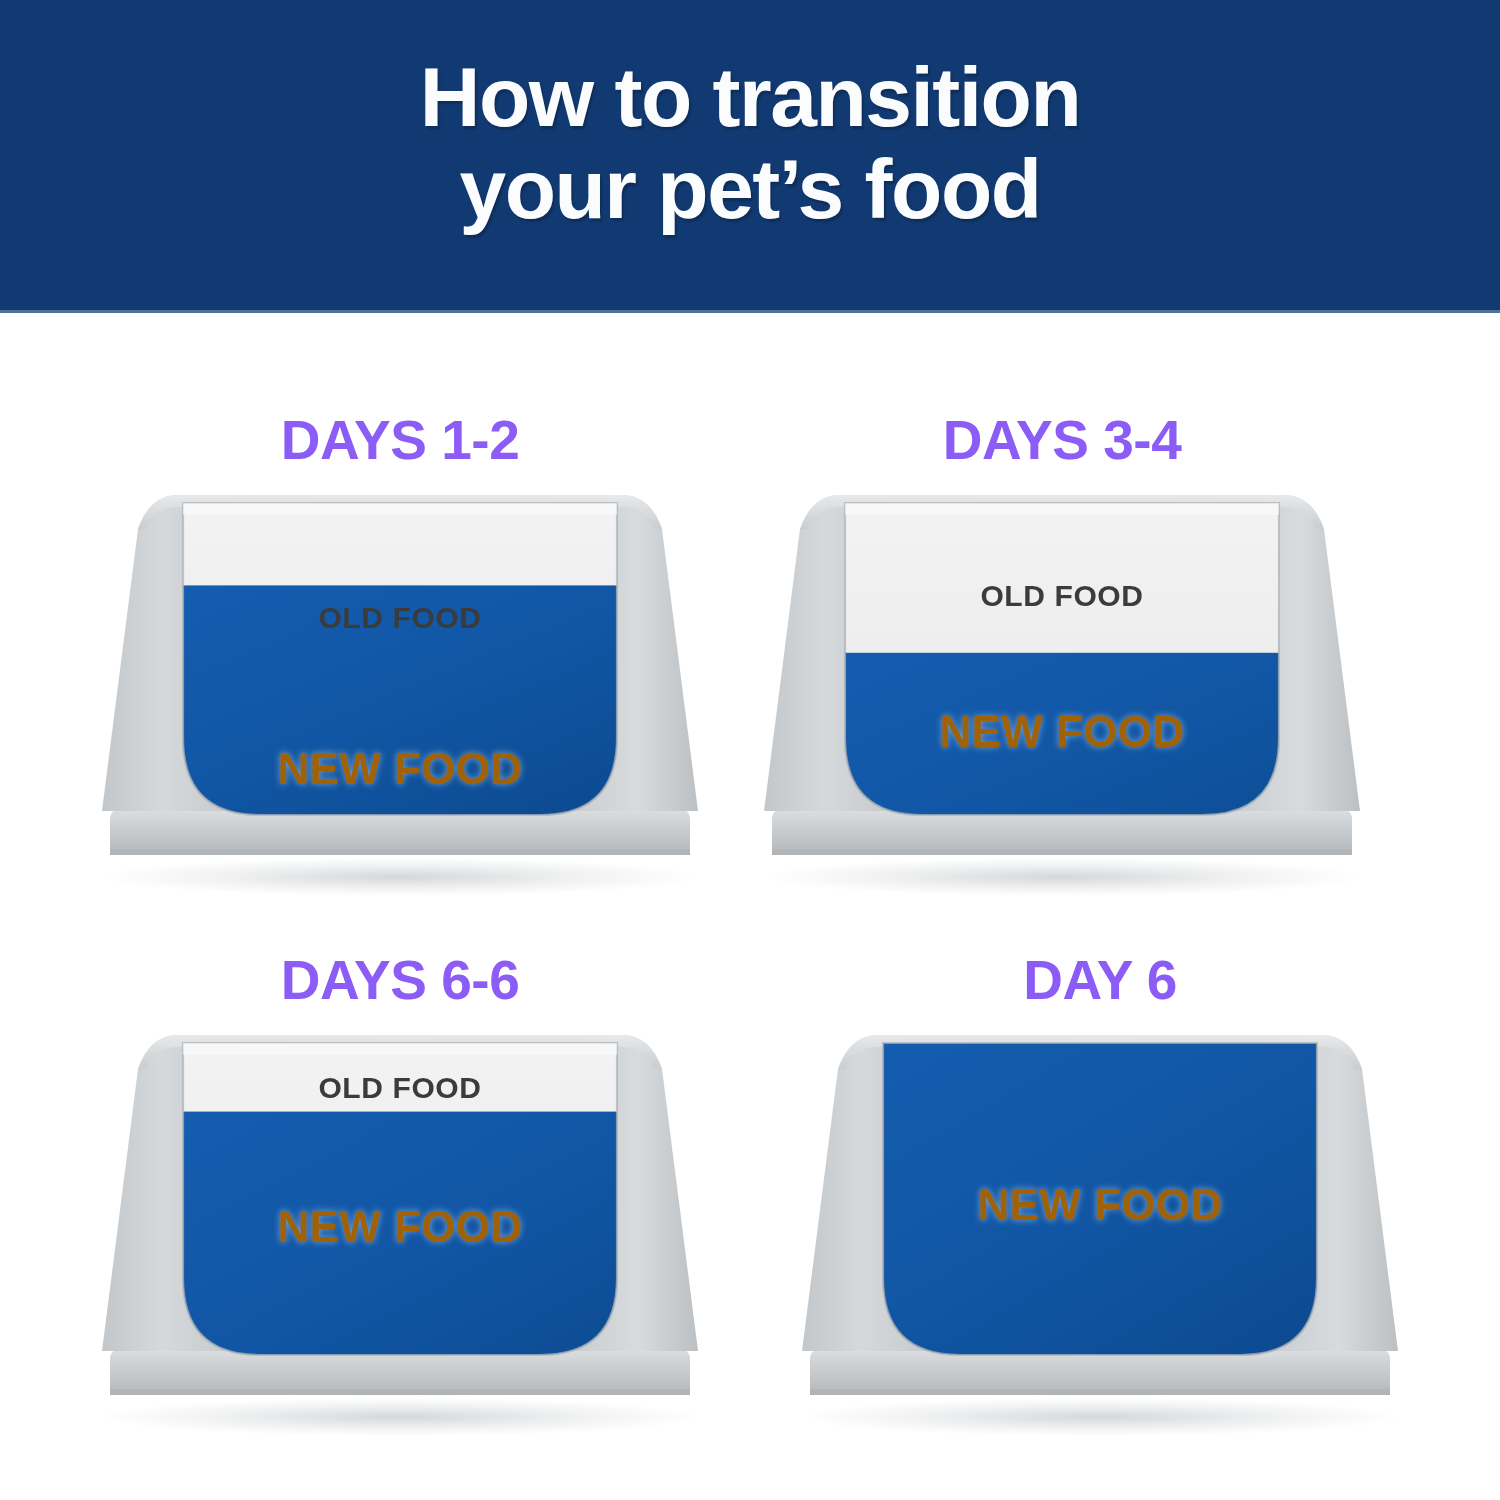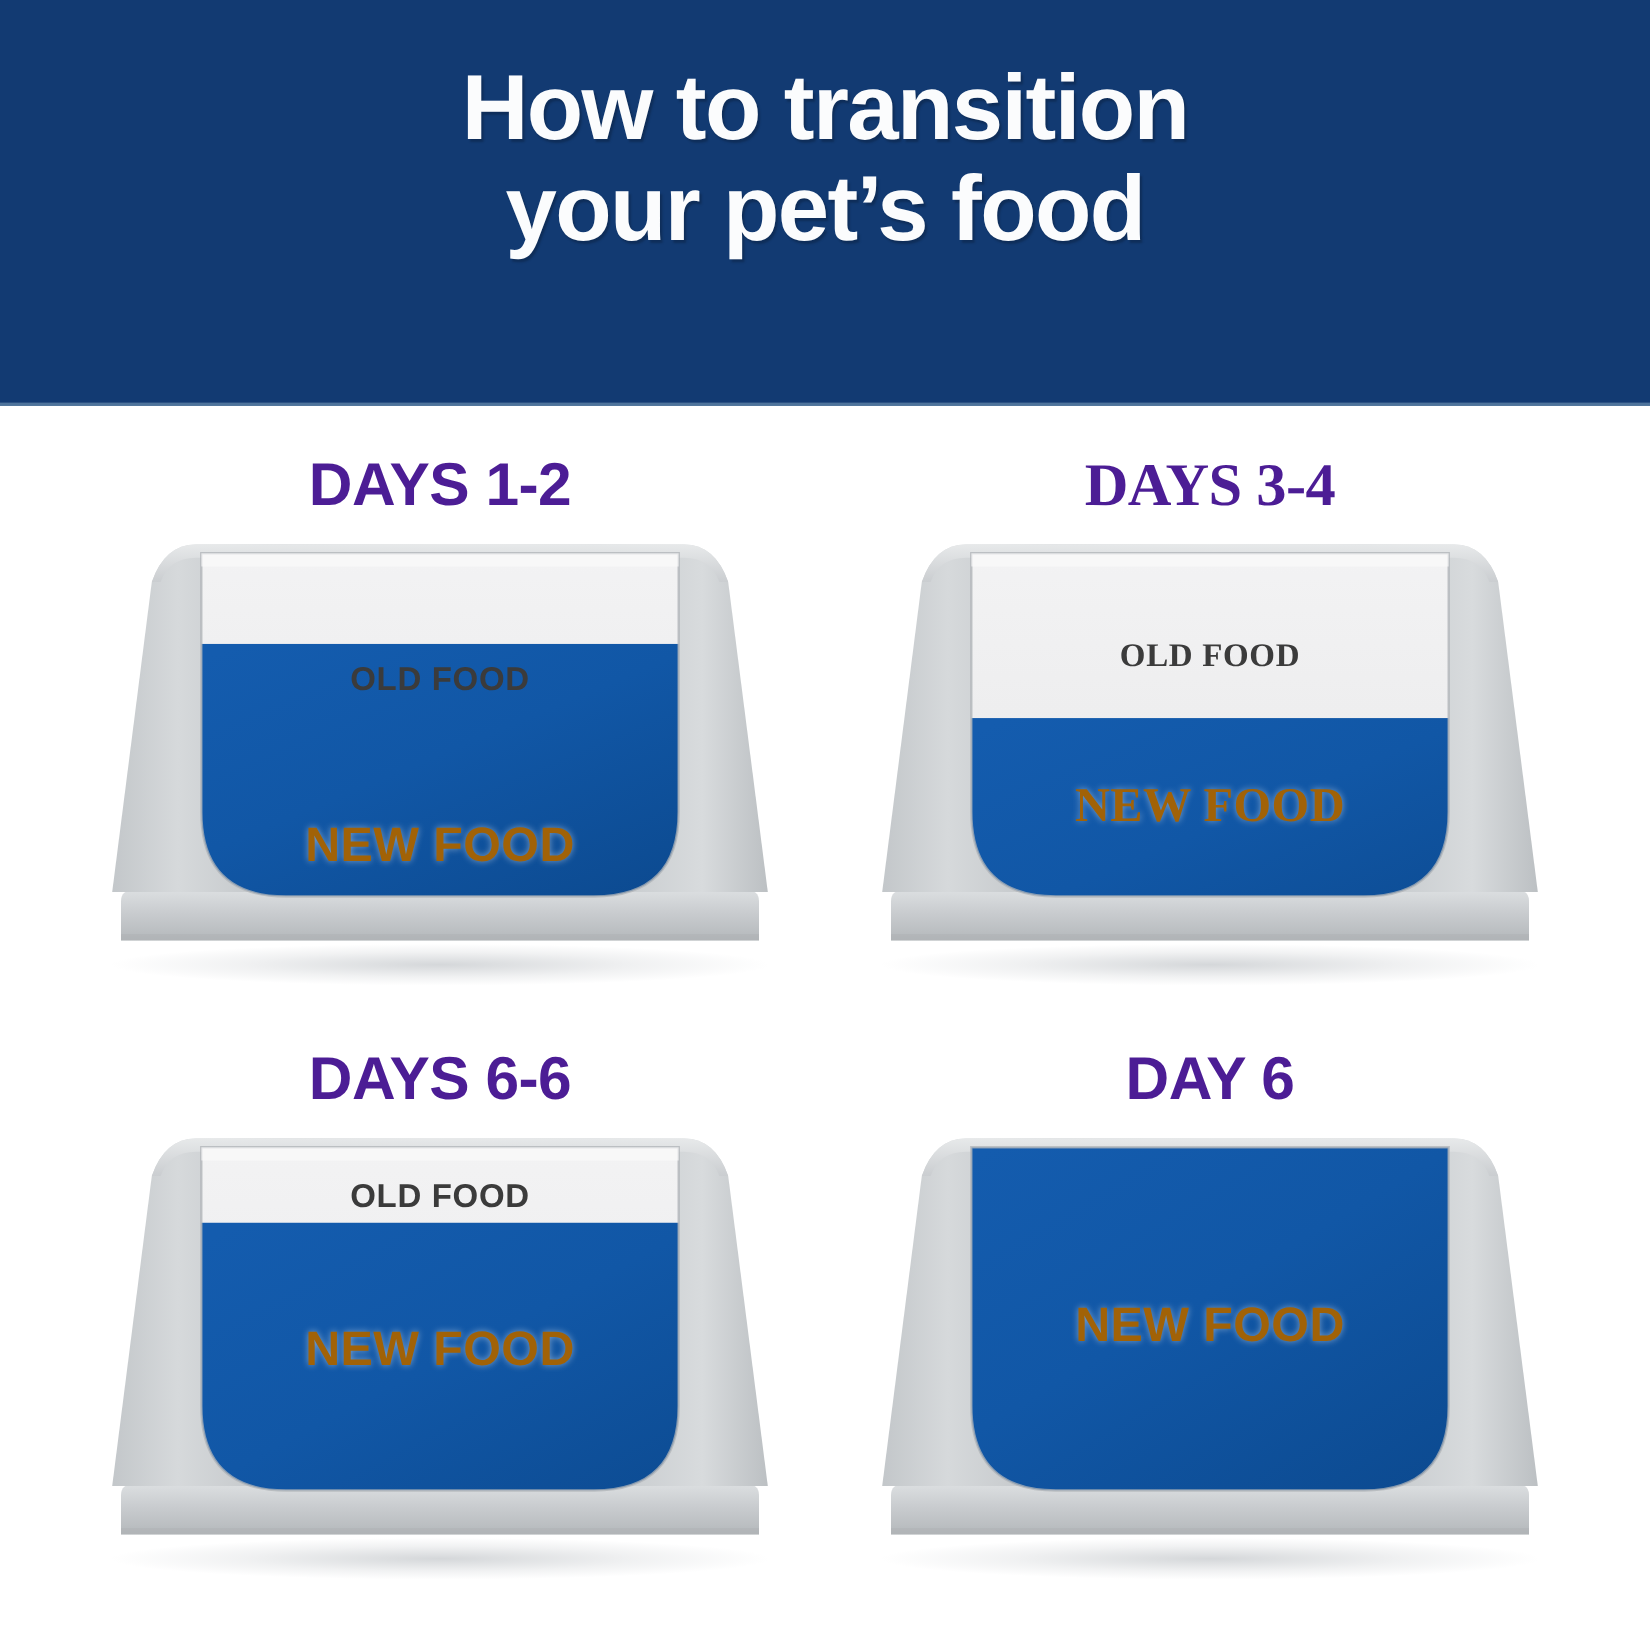--- a/index.html
+++ b/index.html
@@ -6,21 +6,21 @@
   body{
     width:1500px;height:1500px;
     background:#ffffff;
     font-family:"Liberation Sans", sans-serif;
     overflow:hidden;
     position:relative;
   }
 
   
   #header{
-    position:absolute;left:0;top:0;width:1500px;height:369px;
+    position:absolute;left:0;top:0;width:1500px;height:313px;
     background:#123A72;
     box-sizing:border-box;
     padding-left:48px;
   }
   #header-rule{
     position:absolute;left:0;bottom:0;width:1500px;height:3px;
     background:#7FA3BE;opacity:.55;
   }
   #title{
     position:absolute;left:0;top:52px;width:1500px;
@@ -36,28 +36,28 @@
 
   
   #grid{
     position:absolute;left:0;top:313px;width:1500px;height:1187px;
   }
   .cell{
     position:absolute;
     width:700px;height:560px;
   }
   .cell.c0{left:50px;  top:100px;}
-  .cell.c1{left:750px; top:100px;font-family:Liberation Serif, serif;}
+  .cell.c1{left:712px; top:100px;}
   .cell.c2{left:50px;  top:640px;}
   .cell.c3{left:750px; top:640px;}
 
   .stage-label{
     position:absolute;left:0;top:0;width:700px;
     text-align:center;
-    color:#4c1d95;
+    color:#8b5cf6;
     font-size:55px;
     font-weight:bold;
     letter-spacing:-.5px;
     line-height:1;
   }
   .bowl-wrap{
     position:absolute;left:0;top:72px;width:700px;height:420px;
   }
   .bowl-wrap svg{display:block;width:700px;height:420px;}
 

